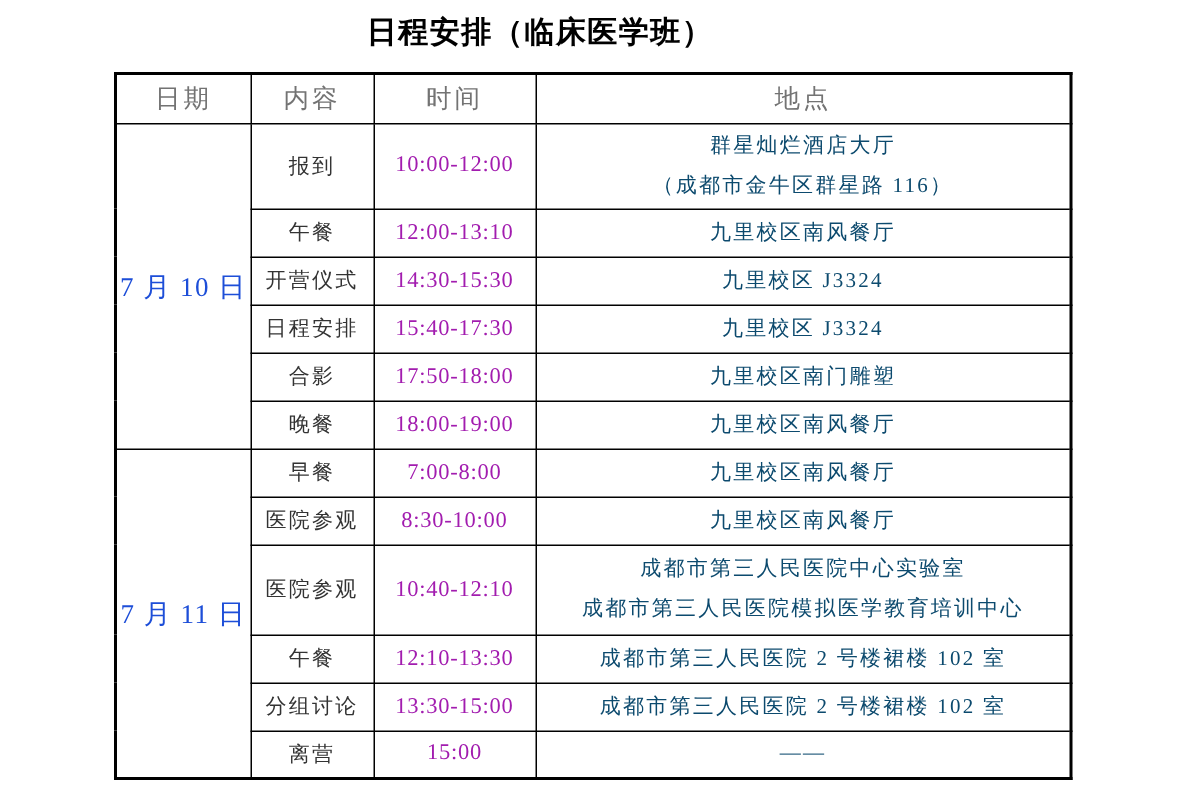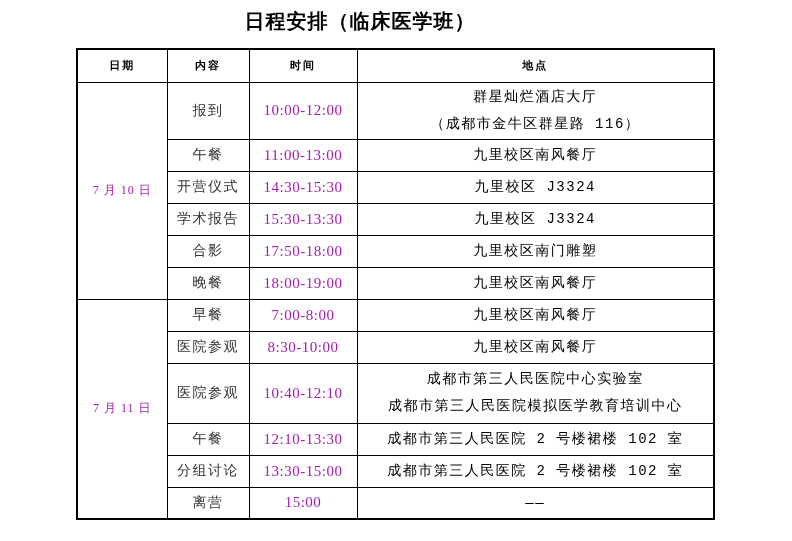--- a/index.html
+++ b/index.html
@@ -50,45 +50,44 @@
   col.c-content { width: 82px; }
   col.c-time { width: 108px; }
   col.c-place { width: 357px; }
 
   tr.r-header { height: 33px; }
   tr.r-tall { height: 57px; }
   tr.r-std { height: 32px; }
   tr.r-xtall { height: 60px; }
 
   th.hdr {
-    font-size: 11px;
-    font-weight: bold;
-    color: #000000;
+    font-size: 17px;
+    font-weight: normal;
+    color: #737373;
     letter-spacing: 2px;
   }
   td.date-cell {
-    font-size: 12px;
+    font-size: 18px;
     letter-spacing: 1px;
-    color: #a21caf;
+    color: #1d4ed8;
   }
   td.content-cell {
     font-size: 14px;
     letter-spacing: 1.5px;
     color: #333333;
   }
   td.time-cell {
     font-size: 15px;
     letter-spacing: 0.5px;
     color: #a21caf;
   }
   td.place-cell {
     font-size: 14px;
     letter-spacing: 1.5px;
-    color: #000000;
-    font-family: Liberation Mono, monospace;
+    color: #0c4a6e;
   }
   .place-line { line-height: 27px; }
 </style>
 </head>
 <body>
 
 <div class="page">
   <h1 class="doc-title">日程安排（临床医学班）</h1>
 
   <table class="schedule">
@@ -112,31 +111,31 @@
         <td class="date-cell" rowspan="6">7 月 10 日</td>
         <td class="content-cell">报到</td>
         <td class="time-cell">10:00-12:00</td>
         <td class="place-cell">
           <div class="place-line">群星灿烂酒店大厅</div>
           <div class="place-line">（成都市金牛区群星路 116）</div>
         </td>
       </tr>
       <tr class="r-std">
         <td class="content-cell">午餐</td>
-        <td class="time-cell">11:00-13:00</td>
+        <td class="time-cell">12:00-13:10</td>
         <td class="place-cell">九里校区南风餐厅</td>
       </tr>
       <tr class="r-std">
         <td class="content-cell">开营仪式</td>
         <td class="time-cell">14:30-15:30</td>
         <td class="place-cell">九里校区 J3324</td>
       </tr>
       <tr class="r-std">
-        <td class="content-cell">学术报告</td>
-        <td class="time-cell">15:30-13:30</td>
+        <td class="content-cell">日程安排</td>
+        <td class="time-cell">15:40-17:30</td>
         <td class="place-cell">九里校区 J3324</td>
       </tr>
       <tr class="r-std">
         <td class="content-cell">合影</td>
         <td class="time-cell">17:50-18:00</td>
         <td class="place-cell">九里校区南门雕塑</td>
       </tr>
       <tr class="r-std">
         <td class="content-cell">晚餐</td>
         <td class="time-cell">18:00-19:00</td>

